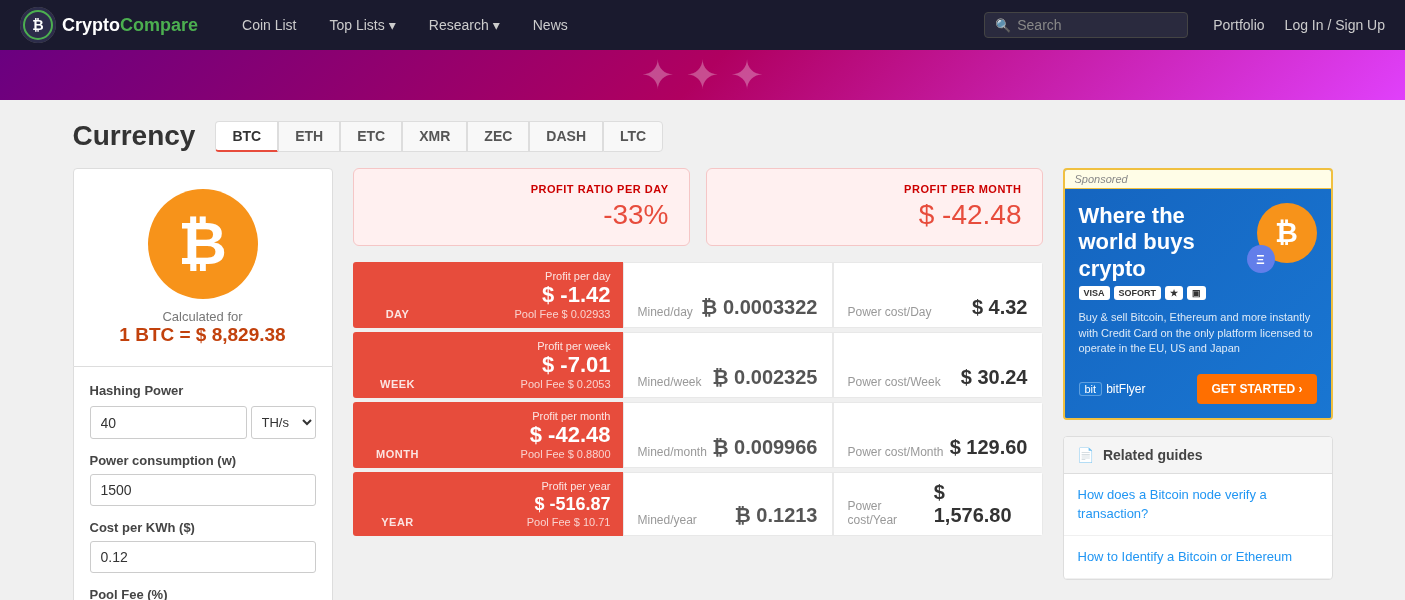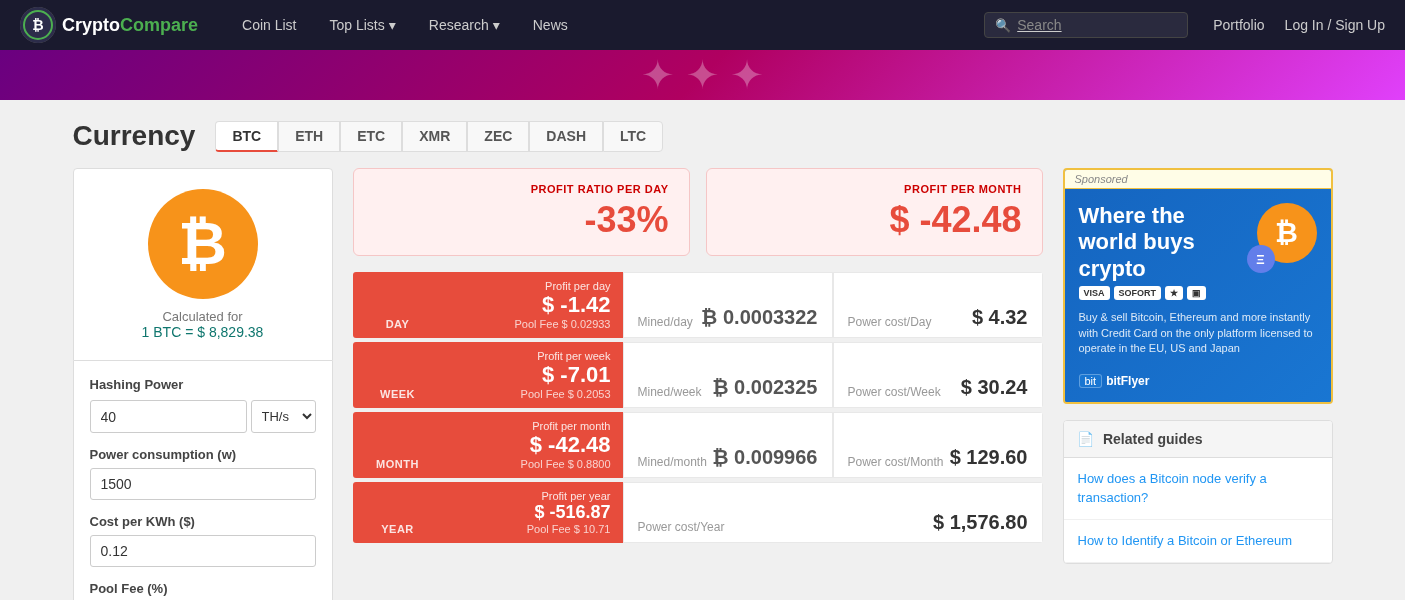--- a/index.html
+++ b/index.html
@@ -50,21 +50,20 @@
       gap: 6px;
       margin: 0 15px;
     }
     .search-box input {
       background: transparent;
       border: none;
       color: #ccc;
       outline: none;
       font-size: 14px;
       width: 160px;
-      text-decoration: underline;
     }
     .search-box input::placeholder { color: #888; }
     .nav-right { display: flex; align-items: center; gap: 20px; }
     .nav-right a { color: #ccc; text-decoration: none; font-size: 14px; }
 
     
     .top-banner {
       width: 100%;
       height: 50px;
       background: linear-gradient(135deg, #6a0080, #b00060, #e040fb);
@@ -134,21 +133,21 @@
     }
     .btc-circle {
       width: 110px; height: 110px;
       border-radius: 50%;
       background: #f7931a;
       display: flex; align-items: center; justify-content: center;
       margin-bottom: 10px;
     }
     .btc-symbol { font-size: 60px; color: white; font-weight: bold; line-height: 1; }
     .calc-label { font-size: 13px; color: #777; text-align: center; }
-    .calc-value { font-size: 14px; font-weight: normal; color: #0f766e; text-align: center; }
+    .calc-value { font-size: 19px; font-weight: bold; color: #c2410c; text-align: center; }
 
     .form-panel {
       background: white;
       border: 1px solid #ddd;
       border-top: none;
       padding: 16px;
     }
     .form-group { margin-bottom: 14px; }
     .form-label { font-size: 13px; font-weight: 600; color: #444; margin-bottom: 6px; display: block; }
     .form-input-row { display: flex; gap: 4px; margin-top: 8px; }
@@ -192,22 +191,22 @@
       border-color: #f5c6c6;
     }
     .profit-card-label {
       font-size: 11px;
       font-weight: bold;
       letter-spacing: 0.5px;
       text-transform: uppercase;
       color: #c00;
     }
     .profit-card-value {
-      font-size: 36px;
-      font-weight: bold;
+      font-size: 28px;
+      font-weight: normal;
       color: #e74c3c;
       margin-top: 4px;
     }
 
     
     .data-rows { display: flex; flex-direction: column; gap: 4px; }
     .data-row {
       display: flex;
       border-radius: 3px;
       overflow: hidden;
@@ -291,21 +290,21 @@
     .payment-icon {
       background: white;
       border-radius: 3px;
       padding: 2px 5px;
       font-size: 9px;
       color: #333;
       font-weight: bold;
     }
     .ad-desc { font-size: 11px; color: rgba(255,255,255,0.85); line-height: 1.4; }
     .ad-cta-row { display: flex; justify-content: space-between; align-items: center; margin-top: 8px; }
-    .bitflyer-logo { color: white; font-size: 12px; font-weight: bold; }
+    .bitflyer-logo { color: white; font-size: 12px; font-weight: normal; }
     .ad-cta-btn {
       background: #ff6f00;
       color: white;
       border: none;
       border-radius: 4px;
       padding: 8px 14px;
       font-size: 12px;
       font-weight: bold;
       cursor: pointer;
     }
@@ -506,20 +505,24 @@
         </div>
 
         <div class="data-row">
           <div class="period-cell">
             <span class="period-label">YEAR</span>
           </div>
           <div class="profit-cell">
             <span class="profit-cell-label">Profit per year</span>
             <span class="profit-cell-value" style="font-size:18px;">$ -516.87</span>
             <span class="profit-cell-fee">Pool Fee $ 10.71</span>
+          </div>
+          <div class="mined-cell">
+            <span class="cell-label">Mined/year</span>
+            <span class="cell-value btc">₿ 0.1213</span>
           </div>
           <div class="power-cell">
             <span class="cell-label">Power cost/Year</span>
             <span class="cell-value">$ 1,576.80</span>
           </div>
         </div>
       </div>
     </div>
 
     <div class="right-panel">
@@ -543,20 +546,21 @@
                 <div style="width:28px; height:28px; border-radius:50%; background:#627eea; display:flex; align-items:center; justify-content:center; font-size:13px; color:white; font-weight:bold; position:absolute; bottom:0; left:0;">Ξ</div>
               </div>
             </div>
           </div>
           <div class="ad-desc">Buy &amp; sell Bitcoin, Ethereum and more instantly with Credit Card on the only platform licensed to operate in the EU, US and Japan</div>
           <div class="ad-cta-row">
             <div style="display:flex; align-items:center; gap:4px;">
               <span style="background:#1976d2; border:1px solid rgba(255,255,255,0.3); border-radius:3px; padding:0 5px; font-size:11px; color:white;">bit</span>
               <span class="bitflyer-logo">bitFlyer</span>
             </div>
+            <button class="ad-cta-btn">GET STARTED ›</button>
           </div>
         </div>
       </div>
 
       <div class="related-guides-box">
         <div class="related-guides-header">
           <span>📄</span>
           <span>Related guides</span>
         </div>
         <a class="guide-link">How does a Bitcoin node verify a transaction?</a>

